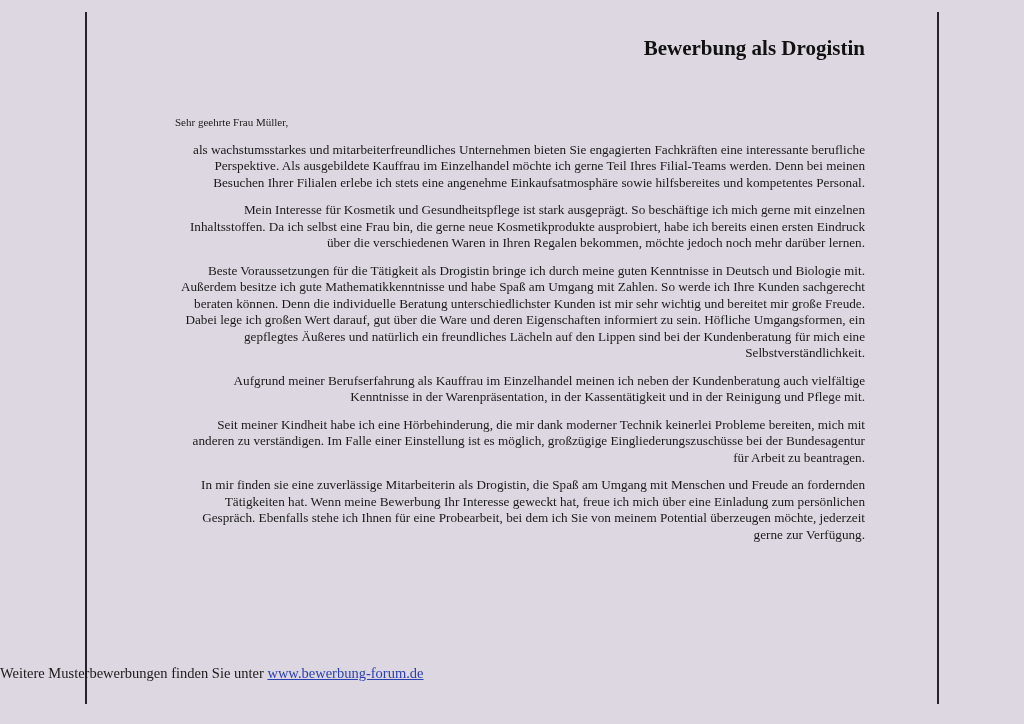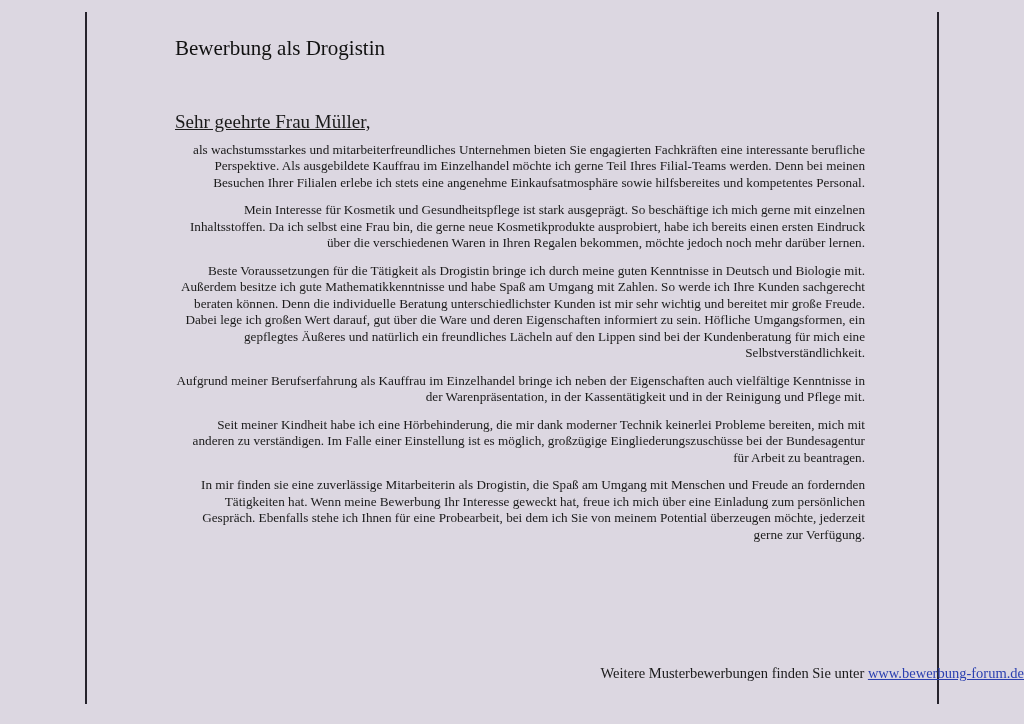--- a/index.html
+++ b/index.html
@@ -26,52 +26,52 @@
     .border-right { left: 937px; }
 
     .page {
       position: absolute;
       left: 175px;
       top: 34px;
       width: 690px;
     }
     .title {
       font-family: "Liberation Serif", "DejaVu Serif", serif;
-      font-weight: normal;
+      font-weight: bold;
       font-size: 21px;
       line-height: 28px;
       margin: 0;
       color: #111;
+      text-align: right;
     }
     .salutation {
       margin: 52px 0 0 0;
-      font-size: 19px;
+      font-size: 11px;
       line-height: 16.5px;
-      text-decoration: underline;
     }
     .para {
       margin: 11px 0 0 0;
       font-size: 13.2px;
       line-height: 16.5px;
       text-align: right;
     }
     .para.first {
       margin-top: 11px;
     }
     .closing {
       margin: 11px 0 0 0;
       font-size: 13.2px;
       line-height: 16.5px;
     }
     .footer {
       position: absolute;
       left: 0;
       width: 1024px;
       top: 664px;
-      text-align: right;
+      text-align: left;
       font-size: 14.5px;
       line-height: 18px;
       color: #1a1a1a;
     }
     .footer a {
       color: #2a3fb0;
       text-decoration: underline;
     }
   </style>
 </head>
@@ -79,20 +79,20 @@
 
 <div class="border-line border-left"></div>
 <div class="border-line border-right"></div>
 
 <div class="page">
   <h1 class="title">Bewerbung als Drogistin</h1>
   <p class="salutation">Sehr geehrte Frau Müller,</p>
   <p class="para first">als wachstumsstarkes und mitarbeiterfreundliches Unternehmen bieten Sie engagierten Fachkräften eine interessante berufliche Perspektive. Als ausgebildete Kauffrau im Einzelhandel möchte ich gerne Teil Ihres Filial-Teams werden. Denn bei meinen Besuchen Ihrer Filialen erlebe ich stets eine angenehme Einkaufsatmosphäre sowie hilfsbereites und kompetentes Personal.</p>
   <p class="para">Mein Interesse für Kosmetik und Gesundheitspflege ist stark ausgeprägt. So beschäftige ich mich gerne mit einzelnen Inhaltsstoffen. Da ich selbst eine Frau bin, die gerne neue Kosmetikprodukte ausprobiert, habe ich bereits einen ersten Eindruck über die verschiedenen Waren in Ihren Regalen bekommen, möchte jedoch noch mehr darüber lernen.</p>
   <p class="para">Beste Voraussetzungen für die Tätigkeit als Drogistin bringe ich durch meine guten Kenntnisse in Deutsch und Biologie mit. Außerdem besitze ich gute Mathematikkenntnisse und habe Spaß am Umgang mit Zahlen. So werde ich Ihre Kunden sachgerecht beraten können. Denn die individuelle Beratung unterschiedlichster Kunden ist mir sehr wichtig und bereitet mir große Freude. Dabei lege ich großen Wert darauf, gut über die Ware und deren Eigenschaften informiert zu sein. Höfliche Umgangsformen, ein gepflegtes Äußeres und natürlich ein freundliches Lächeln auf den Lippen sind bei der Kundenberatung für mich eine Selbstverständlichkeit.</p>
-  <p class="para">Aufgrund meiner Berufserfahrung als Kauffrau im Einzelhandel bringe ich neben der Eigenschaften auch vielfältige Kenntnisse in der Warenpräsentation, in der Kassentätigkeit und in der Reinigung und Pflege mit.</p>
+  <p class="para">Aufgrund meiner Berufserfahrung als Kauffrau im Einzelhandel meinen ich neben der Kundenberatung auch vielfältige Kenntnisse in der Warenpräsentation, in der Kassentätigkeit und in der Reinigung und Pflege mit.</p>
   <p class="para">Seit meiner Kindheit habe ich eine Hörbehinderung, die mir dank moderner Technik keinerlei Probleme bereiten, mich mit anderen zu verständigen. Im Falle einer Einstellung ist es möglich, großzügige Eingliederungszuschüsse bei der Bundesagentur für Arbeit zu beantragen.</p>
   <p class="para">In mir finden sie eine zuverlässige Mitarbeiterin als Drogistin, die Spaß am Umgang mit Menschen und Freude an fordernden Tätigkeiten hat. Wenn meine Bewerbung Ihr Interesse geweckt hat, freue ich mich über eine Einladung zum persönlichen Gespräch. Ebenfalls stehe ich Ihnen für eine Probearbeit, bei dem ich Sie von meinem Potential überzeugen möchte, jederzeit gerne zur Verfügung.</p>
 </div>
 
 <div class="footer">
   <span>Weitere Musterbewerbungen finden Sie unter </span><a>www.bewerbung-forum.de</a>
 </div>
 
 </body></html>

